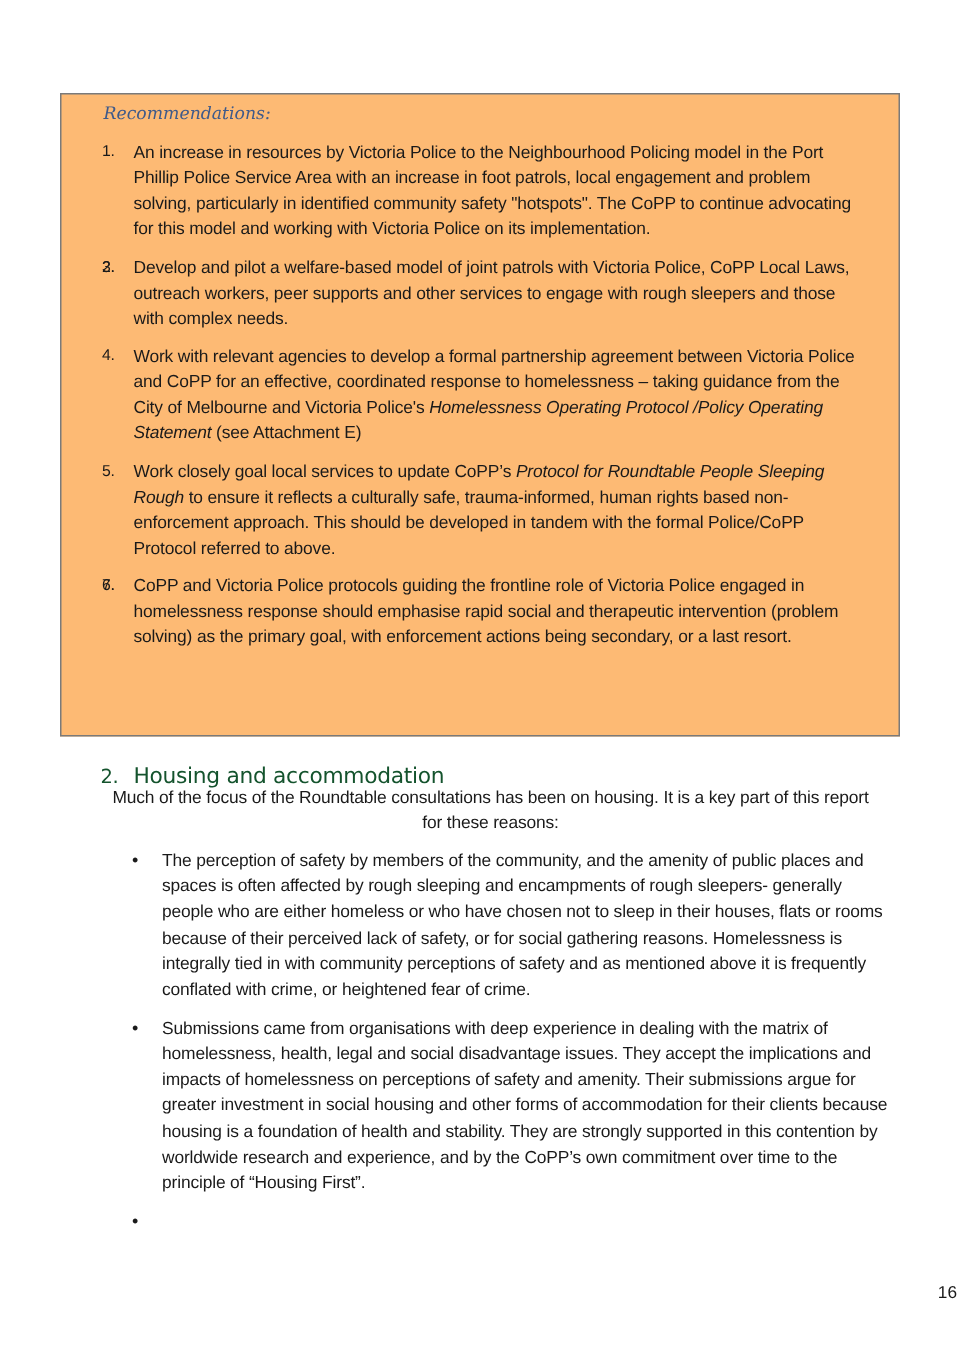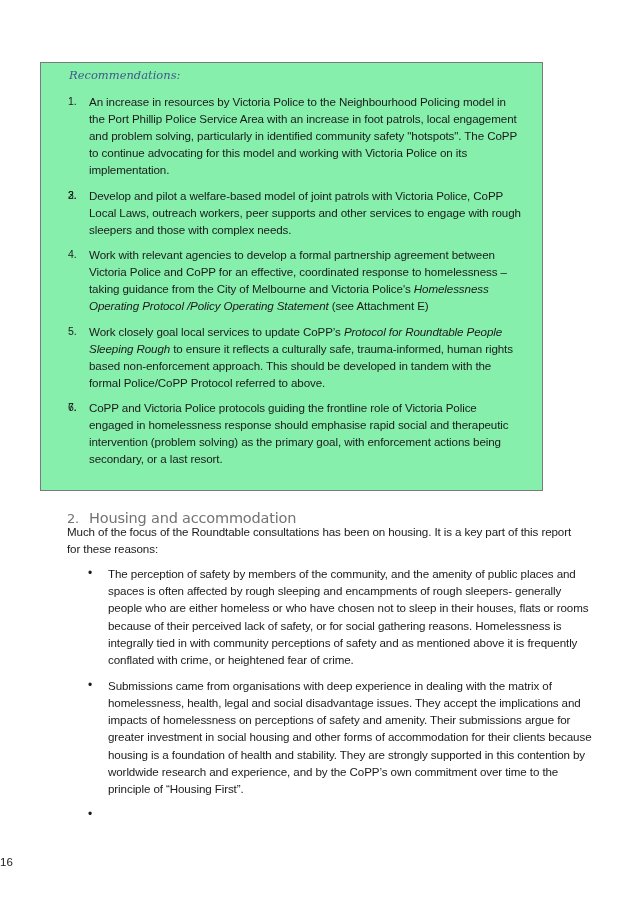--- a/index.html
+++ b/index.html
@@ -1,35 +1,35 @@
 <!DOCTYPE html>
 <html><head>
 <meta charset="utf-8">
 <style>
   html, body { margin:0; padding:0; background:#ffffff; }
   body { width:638px; height:912px; position:relative; overflow:hidden;
          font-family:"Liberation Sans", sans-serif; color:#1a1a1a; }
-  .rec-box { position:absolute; left:40px; top:62px; width:503px; height:429px;
-             background:#86efac; border:1.5px solid #7a7a7a; box-sizing:border-box; }
+  .rec-box { position:absolute; left:40px; top:62px; width:560px; height:429px;
+             background:#fdba74; border:1.5px solid #7a7a7a; box-sizing:border-box; }
   .rec-title { position:absolute; left:28px; top:5px; font-family:"DejaVu Serif", serif;
                font-style:italic; font-size:11.5px; color:#3f5a8a; }
   .rec-list { position:absolute; left:0; top:30px; width:100%; margin:0; padding:0; list-style:none; }
   .rec-item { position:relative; padding-left:48px; padding-right:20px; font-size:11.6px;
               line-height:17px; margin-bottom:8.5px; letter-spacing:-0.1px; }
   .rec-num { position:absolute; left:27px; top:0; font-size:10.5px; }
-  .section-heading { position:absolute; left:67px; top:498px; font-size:14.5px; color:#737373;
+  .section-heading { position:absolute; left:67px; top:498px; font-size:14.5px; color:#14532d;
                      font-family:"DejaVu Sans", sans-serif; font-weight:normal; letter-spacing:-0.2px; }
   .section-heading .num { font-size:13px; margin-right:10px; margin-left:-0px; position:relative; left:-0px; }
   .intro { position:absolute; left:67px; top:523px; width:520px; font-size:11.6px; line-height:17px;
            letter-spacing:-0.1px; }
   .bullets { position:absolute; left:0; top:565px; width:100%; margin:0; padding:0; list-style:none; }
   .bullet-item { position:relative; padding-left:108px; padding-right:44px; font-size:11.6px;
                  line-height:17.2px; margin-bottom:8.5px; letter-spacing:-0.1px; }
   .bullet-dot { position:absolute; left:88px; top:0; font-size:12px; }
-  .page-num { position:absolute; left:0; width:100%; top:856px; text-align:left; font-size:11.5px; }
+  .page-num { position:absolute; left:0; width:100%; top:856px; text-align:right; font-size:11.5px; }
   i { font-style:italic; }
 </style>
 </head>
 <body>
 
 <div class="rec-box">
   <div class="rec-title">Recommendations:</div>
   <ol class="rec-list">
       <li class="rec-item"><span class="rec-num">1.</span><span><span>An increase in resources by Victoria Police to the Neighbourhood Policing model in the Port Phillip Police Service Area with an increase in foot patrols, local engagement and problem solving, particularly in identified community safety "hotspots". The CoPP to continue advocating for this model and working with Victoria Police on its implementation.</span></span></li>
       <li class="rec-item"><span class="rec-num">2.</span></li>
@@ -38,21 +38,21 @@
       <li class="rec-item"><span class="rec-num">5.</span><span><span>Work closely goal local services to update CoPP’s </span><i>Protocol for Roundtable People Sleeping Rough</i><span> to ensure it reflects a culturally safe, trauma-informed, human rights based non-enforcement approach. This should be developed in tandem with the formal Police/CoPP Protocol referred to above.</span></span></li>
       <li class="rec-item"><span class="rec-num">6.</span></li>
       <li class="rec-item"><span class="rec-num">7.</span><span><span>CoPP and Victoria Police protocols guiding the frontline role of Victoria Police engaged in homelessness response should emphasise rapid social and therapeutic intervention (problem solving) as the primary goal, with enforcement actions being secondary, or a last resort.</span></span></li>
     </ol>
 </div>
 
 <h2 class="section-heading">
   <span class="num">2.</span><span>Housing and accommodation</span>
 </h2>
 
-<p class="intro" style="margin:0;">Much of the focus of the Roundtable consultations has been on housing. It is a key part of this report for these reasons:</p>
+<p class="intro" style="margin:0;text-align:center;">Much of the focus of the Roundtable consultations has been on housing. It is a key part of this report for these reasons:</p>
 
 <ul class="bullets">
     <li class="bullet-item"><span class="bullet-dot">•</span><span>The perception of safety by members of the community, and the amenity of public places and spaces is often affected by rough sleeping and encampments of rough sleepers- generally people who are either homeless or who have chosen not to sleep in their houses, flats or rooms because of their perceived lack of safety, or for social gathering reasons. Homelessness is integrally tied in with community perceptions of safety and as mentioned above it is frequently conflated with crime, or heightened fear of crime.</span></li>
     <li class="bullet-item"><span class="bullet-dot">•</span><span>Submissions came from organisations with deep experience in dealing with the matrix of homelessness, health, legal and social disadvantage issues. They accept the implications and impacts of homelessness on perceptions of safety and amenity. Their submissions argue for greater investment in social housing and other forms of accommodation for their clients because housing is a foundation of health and stability. They are strongly supported in this contention by worldwide research and experience, and by the CoPP’s own commitment over time to the principle of “Housing First”.</span></li>
     <li class="bullet-item"><span class="bullet-dot">•</span></li>
   </ul>
 
 <div class="page-num">16</div>
 
 </body></html>

